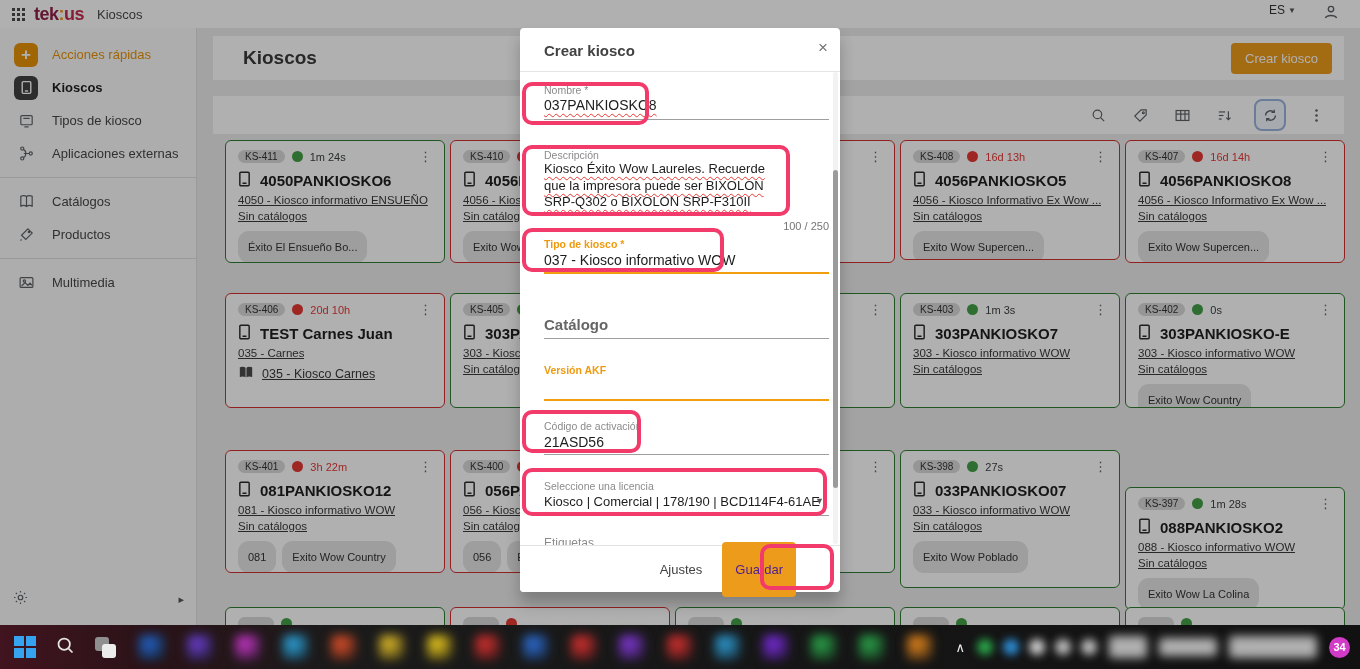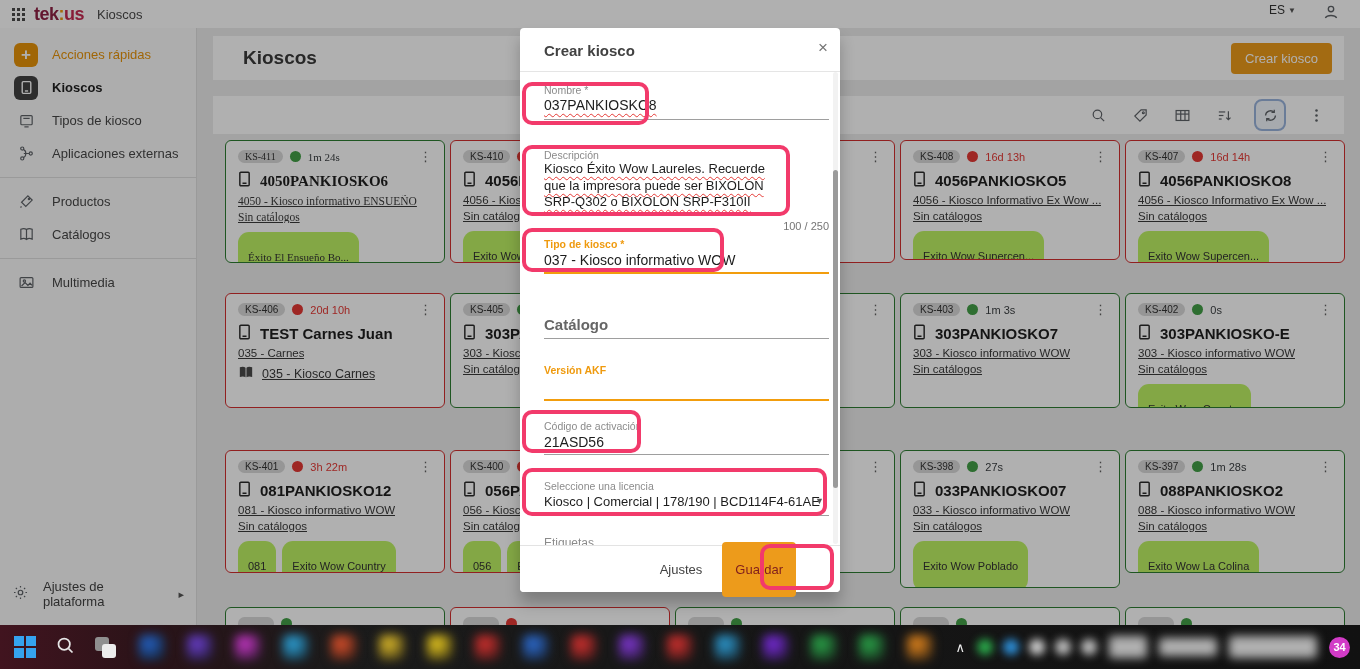--- a/index.html
+++ b/index.html
@@ -51,21 +51,21 @@
   .dot{width:11px;height:11px;border-radius:50%;flex:0 0 auto}
   .dot.on{background:#43a047}.dot.off{background:#e53935}
   .time{font-size:11px;white-space:nowrap}
   .time.on{color:#3c4043}.time.off{color:#e53935}
   .kebab{margin-left:auto;color:#616161;font-size:13px;cursor:pointer;line-height:1}
   .card-title{display:flex;gap:9px;align-items:center;font-weight:bold;font-size:15px;color:#1f1f1f;margin-top:8px;white-space:nowrap}
   .card-link{font-size:11.5px;color:#3a3a3a;text-decoration:underline;margin-top:4px;display:block;white-space:nowrap;overflow:hidden;cursor:pointer;width:fit-content;max-width:100%}
   .book-row{display:flex;align-items:center;gap:8px;margin-top:6px}
   .book-row .card-link{margin-top:0;font-size:12.5px}
   .chips{display:flex;gap:6px;margin-top:9px;overflow:hidden}
-  .chip{background:#bef264;border-radius:11px;padding:19px 10px;font-size:11px;color:#333;white-space:nowrap}
+  .chip{background:#e5e5e5;border-radius:11px;padding:10px 10px;font-size:11px;color:#333;white-space:nowrap}
 
   
   .backdrop{position:absolute;inset:0;background:rgba(0,0,0,.31);z-index:20}
   .modal{position:absolute;left:520px;top:28px;width:320px;height:564px;background:#fff;border-radius:4px;box-shadow:0 11px 15px rgba(0,0,0,.24);z-index:30}
   .m-title{position:absolute;left:24px;top:14px;font-size:15px;font-weight:bold;color:#424242}
   .m-close{position:absolute;right:12px;top:10px;font-size:17px;color:#757575;cursor:pointer}
   .m-div{position:absolute;left:0;right:0;top:43px;height:1px;background:#e5e5e5}
   .m-label{position:absolute;left:24px;font-size:10.5px;color:#8b8b8b;white-space:nowrap}
   .m-label.org{color:#ef9a0e;font-weight:bold}
   .m-value{position:absolute;left:24px;font-size:14px;color:#1d1d1d;white-space:nowrap}
@@ -73,21 +73,21 @@
   .u.org{height:2px;background:#f29d0d}
   .wavy{text-decoration:underline wavy #e53935 1px;text-underline-offset:3px}
   .m-desc{position:absolute;left:24px;top:133px;width:246px;font-size:13px;line-height:16.5px;color:#1d1d1d}
   .m-counter{position:absolute;right:11px;top:192px;font-size:11px;color:#757575}
   .cat-label{position:absolute;left:24px;top:288px;font-size:15px;color:#666;font-weight:bold}
   .lic-value{position:absolute;left:24px;top:466px;width:276px;font-size:13px;color:#1d1d1d;white-space:nowrap;overflow:hidden;cursor:pointer}
   .lic-caret{position:absolute;right:16px;top:468px;font-size:9px;color:#555}
   .etq-label{position:absolute;left:24px;top:508px;font-size:12px;color:#8b8b8b}
   .m-footer{position:absolute;left:0;right:0;bottom:0;height:47px;background:#fff;border-top:1px solid #e3e3e3;border-radius:0 0 4px 4px;display:flex;align-items:center;justify-content:flex-end;gap:6px;padding-right:44px}
   .btn-plain{background:none;border:none;font-family:inherit;font-size:13px;color:#424242;padding:8px 14px;cursor:pointer}
-  .btn-save{background:#ed9b1b;border:none;border-radius:4px;font-family:inherit;font-size:13px;color:#7f1d1d;padding:20px 13px;cursor:pointer}
+  .btn-save{background:#ed9b1b;border:none;border-radius:4px;font-family:inherit;font-size:13px;color:#4c1d95;padding:20px 13px;cursor:pointer}
   .m-scrolltrack{position:absolute;right:2px;top:44px;bottom:48px;width:5px;background:#f2f2f2;border-radius:3px}
   .m-scrollthumb{position:absolute;right:0;top:98px;width:5px;height:318px;background:#9b9b9b;border-radius:3px}
   .ann{position:absolute;border:4px solid #f23a6b;border-radius:10px;z-index:36;pointer-events:none}
 
   
   .taskbar{position:absolute;left:0;right:0;bottom:0;height:44px;z-index:50;display:flex;align-items:center;background:linear-gradient(90deg,#41141f 0,#2a1318 150px,#1b1b1b 340px,#161616 58%,#111 100%)}
   .tb-start{display:flex;align-items:center;gap:19px;padding-left:14px}
   .win{display:grid;grid-template-columns:10px 10px;gap:2px;cursor:pointer}
   .win span{width:10px;height:10px;background:#35a3ef}
   .tv{position:relative;width:21px;height:21px;cursor:pointer}
@@ -167,55 +167,54 @@
               <circle cx="18" cy="12" r="2.2"></circle>
               <path d="M8 6.5c4 1.5 4 9.5 0 11M8.2 12h7.5"></path>
             </svg>
           </span>
           <span>Aplicaciones externas</span>
         </div>
         <div class="side-div"></div>
         <div class="side-item">
           <span class="lin">
             <svg width="17" height="17" viewBox="0 0 24 24" fill="none" stroke="#5f6368" stroke-width="1.7">
+              <path d="M12 5c-2-1.6-5.5-1.6-8-.5v14c2.5-1.1 6-1.1 8 .5 2-1.6 5.5-1.6 8-.5v-14c-2.5-1.1-6-1.1-8 .5v14"></path>
+            </svg>
+          </span>
+          <span>Catálogos</span>
+        </div>
+        <div class="side-item">
+          <span class="lin">
+            <svg width="17" height="17" viewBox="0 0 24 24" fill="none" stroke="#5f6368" stroke-width="1.7">
               <path d="M14 4l6 6-9 9-6-6z"></path>
               <path d="M5 19l-1.5 1.5"></path>
               <circle cx="15.5" cy="8.5" r="1"></circle>
             </svg>
           </span>
           <span>Productos</span>
-        </div>
-        <div class="side-item">
-          <span class="lin">
-            <svg width="17" height="17" viewBox="0 0 24 24" fill="none" stroke="#5f6368" stroke-width="1.7">
-              <path d="M12 5c-2-1.6-5.5-1.6-8-.5v14c2.5-1.1 6-1.1 8 .5 2-1.6 5.5-1.6 8-.5v-14c-2.5-1.1-6-1.1-8 .5v14"></path>
-            </svg>
-          </span>
-          <span>Catálogos</span>
         </div>
         <div class="side-div"></div>
         <div class="side-item">
           <span class="lin">
             <svg width="17" height="17" viewBox="0 0 24 24" fill="none" stroke="#5f6368" stroke-width="1.7">
               <rect x="3" y="5" width="18" height="14" rx="1.5"></rect>
               <circle cx="9" cy="10" r="1.6"></circle>
               <path d="M5 17l5-5 4 4 3-3 3 3"></path>
             </svg>
           </span>
           <span>Multimedia</span>
         </div>
       </nav>
     <div class="side-footer">
       <span class="lin">
         <svg width="17" height="17" viewBox="0 0 24 24" fill="none" stroke="#5f6368" stroke-width="1.7">
             <circle cx="12" cy="12" r="3.2"></circle>
             <path d="M12 5V2.8M12 21.2V19M5 12H2.8M21.2 12H19M7 7 5.4 5.4M18.6 18.6 17 17M17 7l1.6-1.6M5.4 18.6 7 17"></path>
           </svg>
       </span>
-      <span>Ajustes de plataforma</span>
       <span class="chev">▸</span>
     </div>
   </aside>
 
   <main class="content">
     <div class="content-header">
       <span class="page-title">Kioscos</span>
       <button class="create-btn">Crear kiosco</button>
     </div>
     <div class="content-toolbar">
@@ -258,21 +257,21 @@
         <span class="tb-icon">
           <svg width="17" height="17" viewBox="0 0 24 24" fill="#5f6368" stroke="none" stroke-width="1.7">
             <circle cx="12" cy="5" r="1.8"></circle>
             <circle cx="12" cy="12" r="1.8"></circle>
             <circle cx="12" cy="19" r="1.8"></circle>
           </svg>
         </span>
       </div>
     <div id="cards-grid">
         <div class="card-row" style="top: 112px;">
-          <div class="card green" style="height: 123px; font-family: Liberation Serif, serif;">
+          <div class="card green" style="height: 123px;">
             <div class="card-head">
               <span class="ks">KS-411</span>
               <span class="dot on"></span>
               <span class="time on">1m 24s</span>
               <span class="kebab">⋮</span>
             </div>
             <div class="card-title">
               <span><svg width="13" height="16" viewBox="0 0 18 24" fill="none" stroke="#2b2b2b" stroke-width="2.2">
                   <rect x="2" y="2" width="14" height="20" rx="1.5"></rect>
                   <line x1="6" y1="18.5" x2="12" y2="18.5"></line>
@@ -495,21 +494,21 @@
                   <line x1="6" y1="18.5" x2="12" y2="18.5"></line>
                 </svg></span>
               <span>033PANKIOSKO07</span>
             </div>
             <span class="card-link">033 - Kiosco informativo WOW</span>
             <span class="card-link">Sin catálogos</span>
             <div class="chips">
               <span class="chip">Exito Wow Poblado</span>
             </div>
           </div>
-          <div class="card green" style="height: 123px;">
+          <div class="card green" style="height: 123px; margin-top: 37px;">
             <div class="card-head">
               <span class="ks">KS-397</span>
               <span class="dot on"></span>
               <span class="time on">1m 28s</span>
               <span class="kebab">⋮</span>
             </div>
             <div class="card-title">
               <span><svg width="13" height="16" viewBox="0 0 18 24" fill="none" stroke="#2b2b2b" stroke-width="2.2">
                   <rect x="2" y="2" width="14" height="20" rx="1.5"></rect>
                   <line x1="6" y1="18.5" x2="12" y2="18.5"></line>

